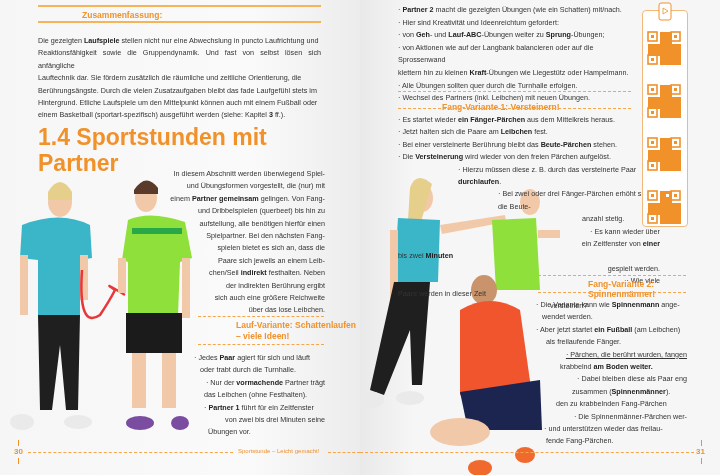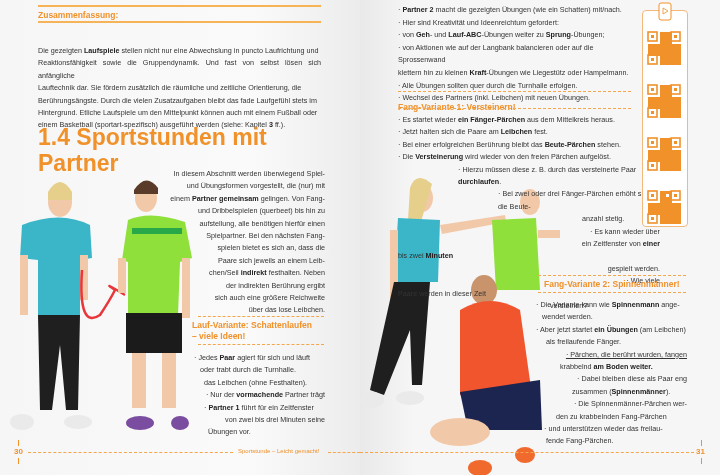--- a/index.html
+++ b/index.html
@@ -3,21 +3,21 @@
 <meta charset="utf-8">
 <style>
   html, body { margin:0; padding:0; }
   body { width:720px; height:475px; overflow:hidden; background:#f4f4f5; font-family:"Liberation Sans", sans-serif; color:#333; position:relative; }
   .spread { position:absolute; left:0; top:0; width:720px; height:475px; }
   .page { position:absolute; top:0; height:475px; overflow:hidden; }
   .page.left { left:0; width:360px; background:linear-gradient(90deg,#f6f6f6 0%,#fafafa 70%,#ececec 100%); }
   .page.right { left:360px; width:360px; background:linear-gradient(90deg,#e9e9ea 0%,#f6f6f7 15%,#f6f6f7 100%); }
   .rule-solid { position:absolute; height:2px; background:#f7b358; }
   .rule-dash { position:absolute; height:0; border-top:1px dashed #f5a64a; }
-  .box-title { position:absolute; font-weight:bold; font-size:8.5px; color:#f0912a; }
+  .box-title { position:absolute; font-weight:bold; font-size:8.5px; color:#f0912a;margin-left:44px; }
   .p { position:absolute; font-size:7.2px; line-height:12.4px; color:#333; }
   .p b { color:#222; }
   .justify { text-align:justify; }
   .heading { position:absolute; left:38px; top:124px; font-size:23px; font-weight:bold; color:#f0912a; line-height:26px; }
   .photo { position:absolute; }
   .footer-num { position:absolute; font-size:8px; color:#f0912a; font-weight:bold; }
   .footer-text { position:absolute; font-size:6px; color:#f0912a; }
   .tick { position:absolute; width:1px; background:#f0912a; }
   .qr-strip { position:absolute; left:642px; top:10px; width:44px; height:215px; border:1px solid #f3b97a; border-radius:4px; background:#fff; }
   .qr { position:absolute; left:4px; width:34px; height:34px; }
@@ -25,21 +25,21 @@
 </style>
 </head>
 <body>
 
 <div class="spread">
 
   <div class="page left">
     <div class="rule-solid" style="left:38px;top:5px;width:283px;"></div>
     <div class="box-title" style="left:38px;top:10px;">Zusammenfassung:</div>
     <div class="rule-solid" style="left:38px;top:21px;width:283px;"></div>
-    <div class="p justify" id="summary-text" style="left:38px;top:45px;width:283px;">
+    <div class="p justify" id="summary-text" style="left:38px;top:35px;width:283px;">
         <span class="line"><span>Die gezeigten </span><b>Laufspiele</b><span> stellen nicht nur eine Abwechslung in puncto Laufrichtung und</span></span>
         <span class="line"><span>Reaktionsfähigkeit sowie die Gruppendynamik. Und fast von selbst lösen sich anfängliche</span></span>
         <span class="line"><span>Lauftechnik dar. Sie fördern zusätzlich die räumliche und zeitliche Orientierung, die</span></span>
         <span class="line"><span>Berührungsängste. Durch die vielen Zusatzaufgaben bleibt das fade Laufgefühl stets im</span></span>
         <span class="line"><span>Hintergrund. Etliche Laufspiele um den Mittelpunkt können auch mit einem Fußball oder</span></span>
         <span class="line"><span>einem Basketball (sportart-spezifisch) ausgeführt werden (siehe: Kapitel </span><b>3</b><span> ff.).</span></span>
       </div>
 
     <div class="heading">
       <span class="line">1.4 Sportstunden mit</span>
@@ -89,22 +89,22 @@
 
     <div class="rule-dash" style="left:198px;top:316px;width:126px;"></div>
     <div class="box-title" style="left:192px;top:320px;line-height:11px;">
       <span class="line">Lauf-Variante: Schattenlaufen</span>
       <span class="line">– viele Ideen!</span>
     </div>
     <div class="rule-dash" style="left:198px;top:344px;width:126px;"></div>
     <div class="p justify" id="variant-text" style="left:194px;top:352px;width:131px;">
         <span class="line"><span>· Jedes </span><b>Paar</b><span> agiert für sich und läuft</span></span>
         <span class="line" style="padding-left: 6px;"><span>oder trabt durch die Turnhalle.</span></span>
+        <span class="line" style="padding-left: 6px; text-align: right;"><span>· Nur der </span><b>vormachende</b><span> Partner trägt</span></span>
         <span class="line" style="padding-left: 10px;"><span>das Leibchen (ohne Festhalten).</span></span>
-        <span class="line" style="padding-left: 6px; text-align: right;"><span>· Nur der </span><b>vormachende</b><span> Partner trägt</span></span>
         <span class="line" style="padding-left: 10px;"><span>· </span><b>Partner 1</b><span> führt für ein Zeitfenster</span></span>
         <span class="line" style="padding-left: 14px; text-align: right;"><span>von zwei bis drei Minuten seine</span></span>
         <span class="line" style="padding-left: 14px;"><span>Übungen vor.</span></span>
       </div>
 
     <div class="tick" style="left:18px;top:440px;height:6px;"></div>
     <div class="footer-num" style="left:14px;top:447px;">30</div>
     <div class="tick" style="left:18px;top:458px;height:6px;"></div>
     <div class="rule-dash" style="left:28px;top:452px;width:205px;"></div>
     <div class="footer-text" style="left:238px;top:448px;">Sportstunde – Leicht gemacht!</div>
@@ -142,48 +142,48 @@
       <path d="M100 140 Q130 122 160 140 L172 225 L100 225 Z" fill="#f0552e"></path>
       <path d="M100 222 L180 210 L182 260 L108 260 Z" fill="#1c2450"></path>
       <ellipse cx="100" cy="262" rx="30" ry="14" fill="#f2c9a8"></ellipse>
       <ellipse cx="120" cy="298" rx="12" ry="8" fill="#f06a2e"></ellipse>
       <ellipse cx="165" cy="285" rx="10" ry="8" fill="#f06a2e"></ellipse>
     </svg>
 
     <div class="p" id="fang1-text" style="left:38px;top:114px;width:262px;">
         <span class="line"><span>· Es startet wieder </span><b>ein Fänger-Pärchen</b><span> aus dem Mittelkreis heraus.</span></span>
         <span class="line"><span>· Jetzt halten sich die Paare am </span><b>Leibchen</b><span> fest.</span></span>
-        <span class="line"><span>· Bei einer erfolgreichen Berührung bleibt das </span><b>Beute-Pärchen</b><span> stehen.</span></span>
+        <span class="line"><span>· Bei einer versteinerte Berührung bleibt das </span><b>Beute-Pärchen</b><span> stehen.</span></span>
         <span class="line"><span>· Die </span><b>Versteinerung</b><span> wird wieder von den freien Pärchen aufgelöst.</span></span>
         <span class="line" style="padding-left: 60px;"><span>· Hierzu müssen diese z. B. durch das versteinerte Paar </span><b>durchlaufen</b><span>.</span></span>
         <span class="line" style="padding-left: 100px;"><span>· Bei zwei oder drei Fänger-Pärchen erhöht sich die Beute-</span></span>
         <span class="line" style="padding-left: 184px;"><span>anzahl stetig.</span></span>
         <span class="line" style="text-align: right; padding-right: 0px;"><span>· Es kann wieder über</span></span>
         <span class="line" style="text-align: right;"><span>ein Zeitfenster von </span><b>einer</b></span>
         <span class="line" style="text-align: left;"><span>bis zwei</span><b> Minuten</b></span>
         <span class="line" style="text-align: right;"><span>gespielt werden.</span></span>
         <span class="line" style="text-align: right;"><span>· Wie viele</span></span>
         <span class="line" style=""><span>Paare werden in dieser Zeit</span></span>
         <span class="line" style="padding-left: 152px;"><span>versteinert?</span></span>
       </div>
 
     <div class="rule-dash" style="left:178px;top:275px;width:148px;"></div>
     <div class="box-title" style="left:184px;top:279px;">Fang-Variante 2: Spinnenmänner!</div>
     <div class="rule-dash" style="left:178px;top:292px;width:148px;"></div>
     <div class="p" id="fang2-text" style="left:176px;top:299px;width:151px;">
         <span class="line"><span>· Die Variante kann wie </span><b>Spinnenmann</b><span> ange-</span></span>
         <span class="line" style="padding-left: 6px;"><span>wendet werden.</span></span>
-        <span class="line"><span>· Aber jetzt startet </span><b>ein Übungen</b><span> (am Leibchen)</span></span>
+        <span class="line"><span>· Aber jetzt startet </span><b>ein Fußball</b><span> (am Leibchen)</span></span>
         <span class="line" style="padding-left: 10px;"><span>als freilaufende Fänger.</span></span>
         <span class="line" style="padding-left: 22px; text-align: right; text-decoration: underline;"><span>· Pärchen, die berührt wurden, fangen</span></span>
         <span class="line" style="padding-left: 24px;"><span>krabbelnd</span><b> am Boden weiter.</b></span>
         <span class="line" style="padding-left: 32px; text-align: right;"><span>· Dabei bleiben diese als Paar eng</span></span>
         <span class="line" style="padding-left: 36px;"><span>zusammen (</span><b>Spinnenmänner</b><span>).</span></span>
+        <span class="line" style="padding-left: 20px;"><span>den zu krabbelnden Fang-Pärchen</span></span>
         <span class="line" style="padding-left: 20px; text-align: right;"><span>· Die Spinnenmänner-Pärchen wer-</span></span>
-        <span class="line" style="padding-left: 20px;"><span>den zu krabbelnden Fang-Pärchen</span></span>
         <span class="line" style="padding-left: 8px;"><span>· und unterstützen wieder das freilau-</span></span>
         <span class="line" style="padding-left: 10px;"><span>fende Fang-Pärchen.</span></span>
       </div>
 
     <div class="qr-strip" style="left:282px;">
       <svg style="position:absolute;left:12px;top:-10px;" width="20" height="22">
         <rect x="4" y="2" width="12" height="17" rx="2" fill="#fff" stroke="#f0912a" stroke-width="1"></rect>
         <path d="M8 7 L13 10 L8 13 Z" fill="none" stroke="#f0912a" stroke-width="0.8"></path>
       </svg>
       <div id="qr-container">

